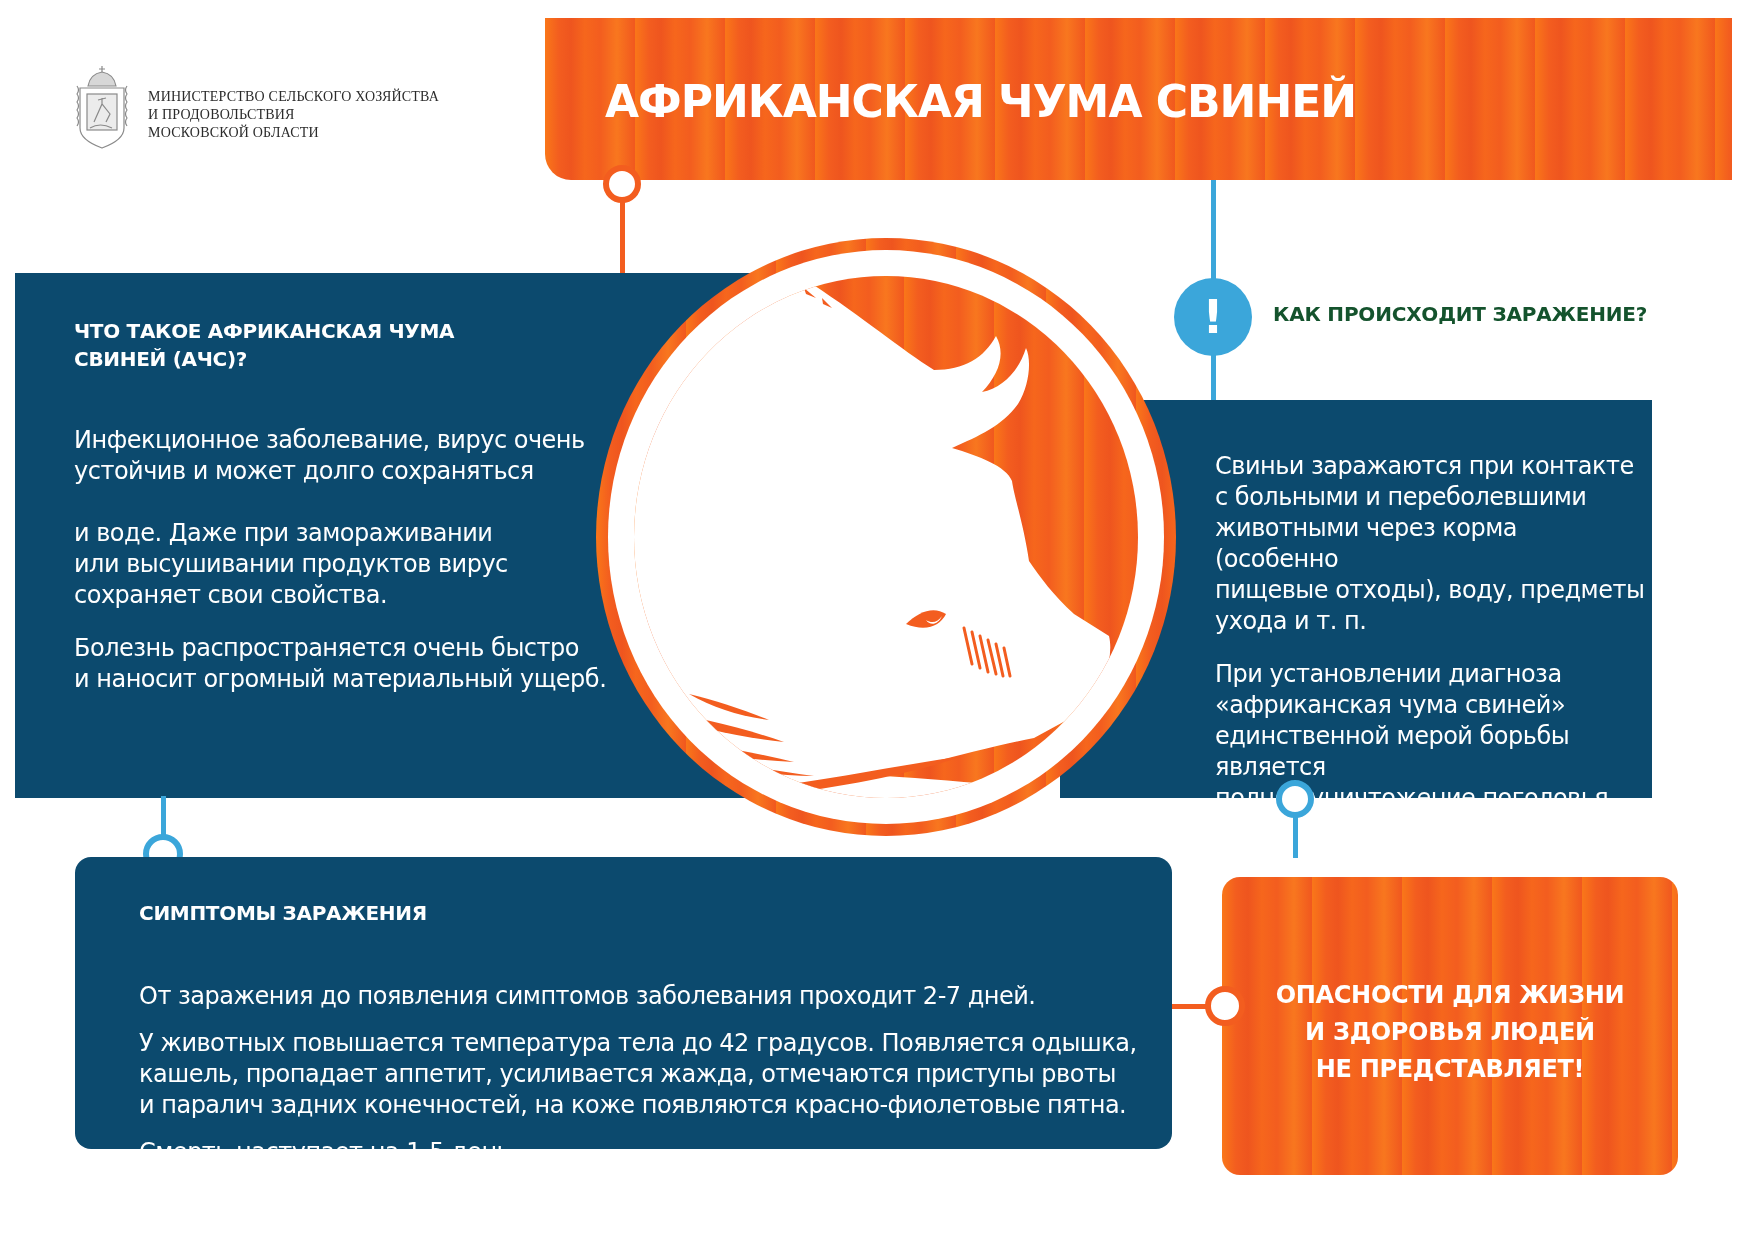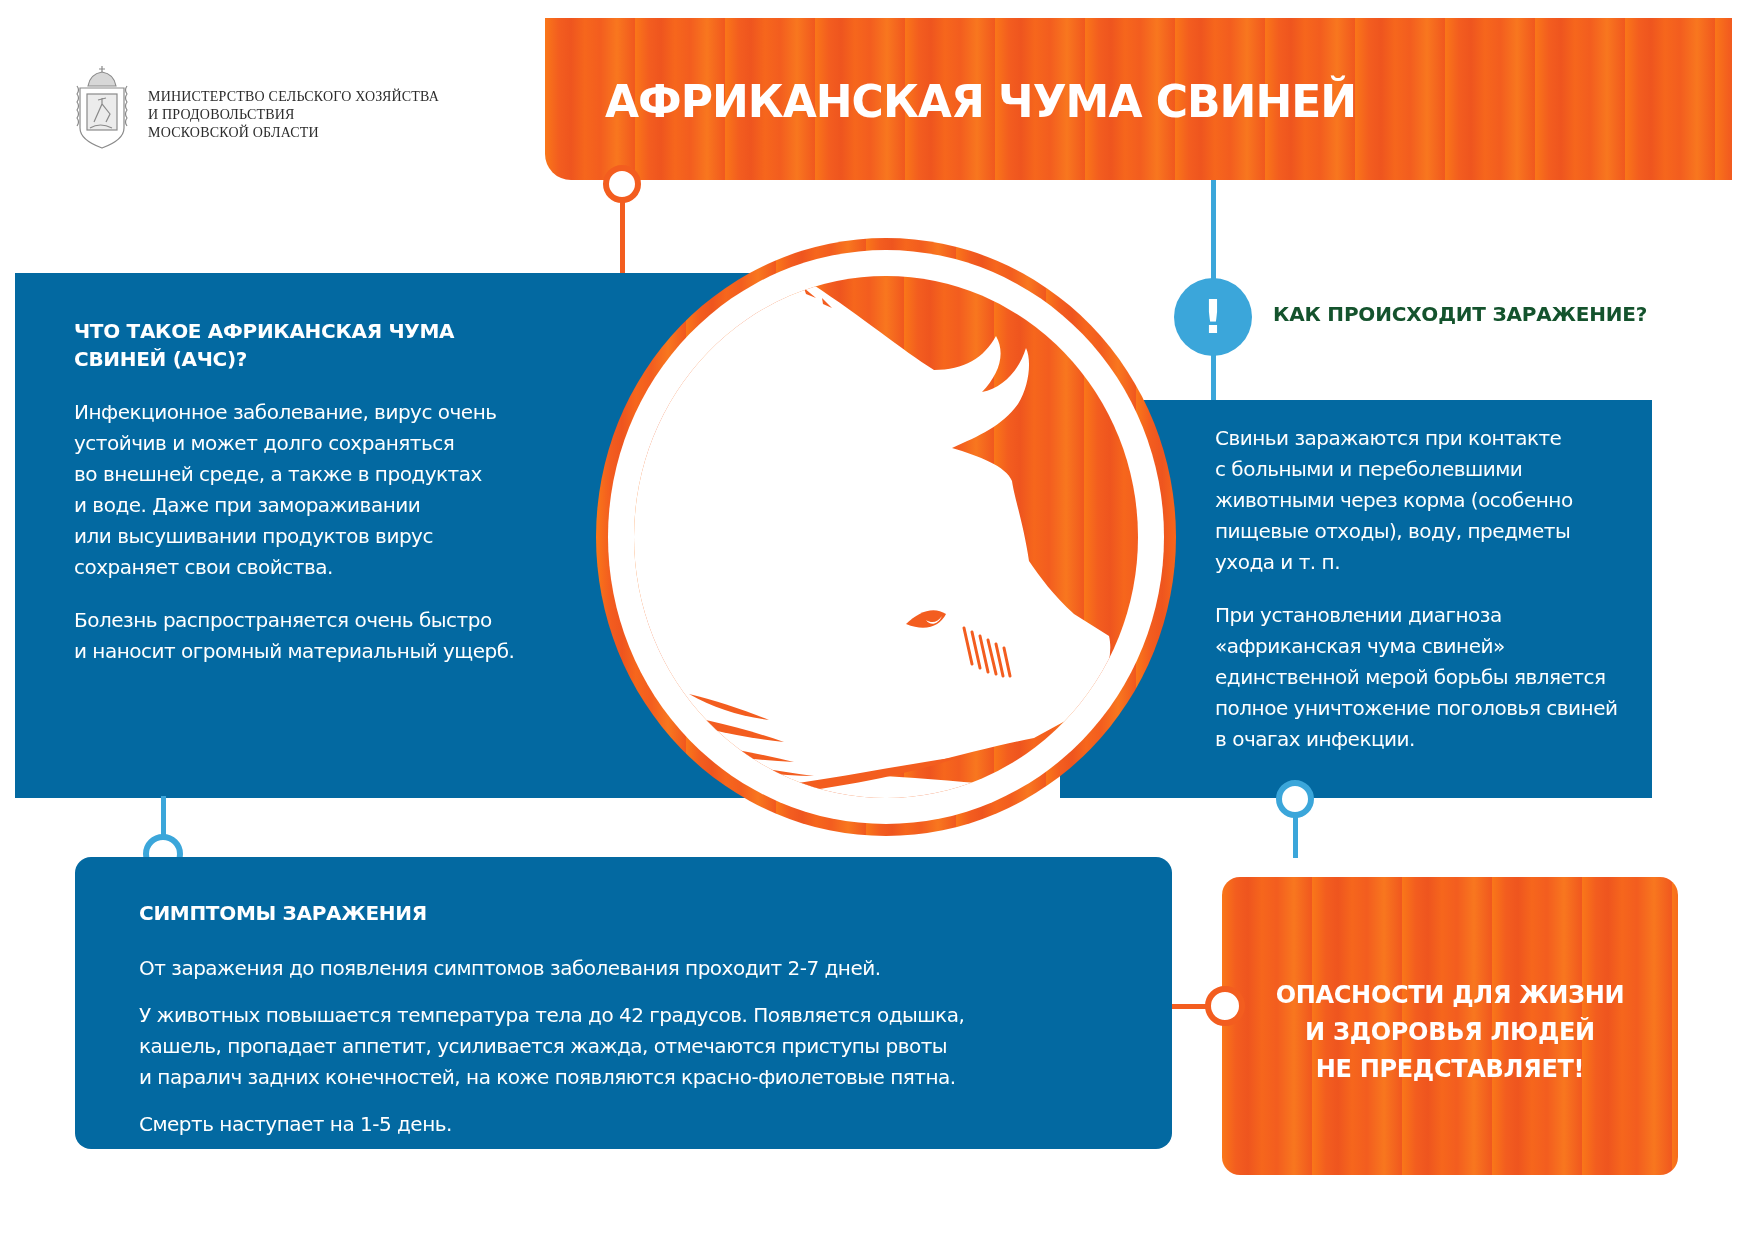--- a/index.html
+++ b/index.html
@@ -10,21 +10,21 @@
   }
   .orange-tex {
     background-color:#f35d1f;
     background-image:
       repeating-linear-gradient(90deg,
         rgba(255,140,20,0.55) 0px, rgba(255,140,20,0.0) 14px,
         rgba(230,70,30,0.35) 26px, rgba(255,130,20,0.25) 40px,
         rgba(240,80,30,0.0) 55px, rgba(255,150,30,0.45) 72px,
         rgba(235,75,30,0.3) 90px);
   }
-  .blue { background:#0369a1; }
+  .blue { background:#0c4a6e; }
 
   
   .logo { position:absolute; left:70px; top:60px; width:440px; height:96px; }
   .emblem { position:absolute; left:4px; top:2px; width:56px; height:90px; }
   .ministry {
     position:absolute; left:78px; top:28px;
     font-family:"Liberation Serif", serif; font-size:14px; line-height:18px;
     color:#2b2b2b; letter-spacing:0.2px;
   }
   .ministry div { white-space:nowrap; }
@@ -49,21 +49,21 @@
 
   
   .left-panel { position:absolute; left:15px; top:273px; width:740px; height:525px; }
   .right-panel { position:absolute; left:1060px; top:400px; width:592px; height:398px; }
   .panel-heading {
     font-family:"DejaVu Sans", sans-serif; font-weight:bold; color:#ffffff;
     font-size:20px; line-height:28px; letter-spacing:-0.3px;
   }
   .panel-text {
     font-family:"DejaVu Sans", sans-serif; color:#ffffff;
-    font-size:20px; line-height:31px; letter-spacing:-0.5px;
+    font-size:24px; line-height:31px; letter-spacing:-0.5px;margin-top:28px;
   }
   .panel-text p { margin:0 0 22px 0; }
 
   .left-heading { position:absolute; left:59px; top:44px; width:460px; }
   .left-body { position:absolute; left:59px; top:124px; width:560px; }
 
   .right-body { position:absolute; left:155px; top:23px; width:430px; }
 
   .excl-circle {
     position:absolute; left:1174px; top:278px; width:78px; height:78px; border-radius:50%;
@@ -164,21 +164,21 @@
 
 <div class="left-panel blue">
   <div class="left-heading panel-heading">
     <span>ЧТО ТАКОЕ АФРИКАНСКАЯ ЧУМА</span><br>
     <span>СВИНЕЙ (АЧС)?</span>
   </div>
   <div class="left-body panel-text">
     <p>
       <span>Инфекционное заболевание, вирус очень</span><br>
       <span>устойчив и может долго сохраняться</span><br>
-      <span>во внешней среде, а также в продуктах</span><br>
+      <br>
       <span>и воде. Даже при замораживании</span><br>
       <span>или высушивании продуктов вирус</span><br>
       <span>сохраняет свои свойства.</span>
     </p>
     <p>
       <span>Болезнь распространяется очень быстро</span><br>
       <span>и наносит огромный материальный ущерб.</span>
     </p>
     <p>
       <br>

